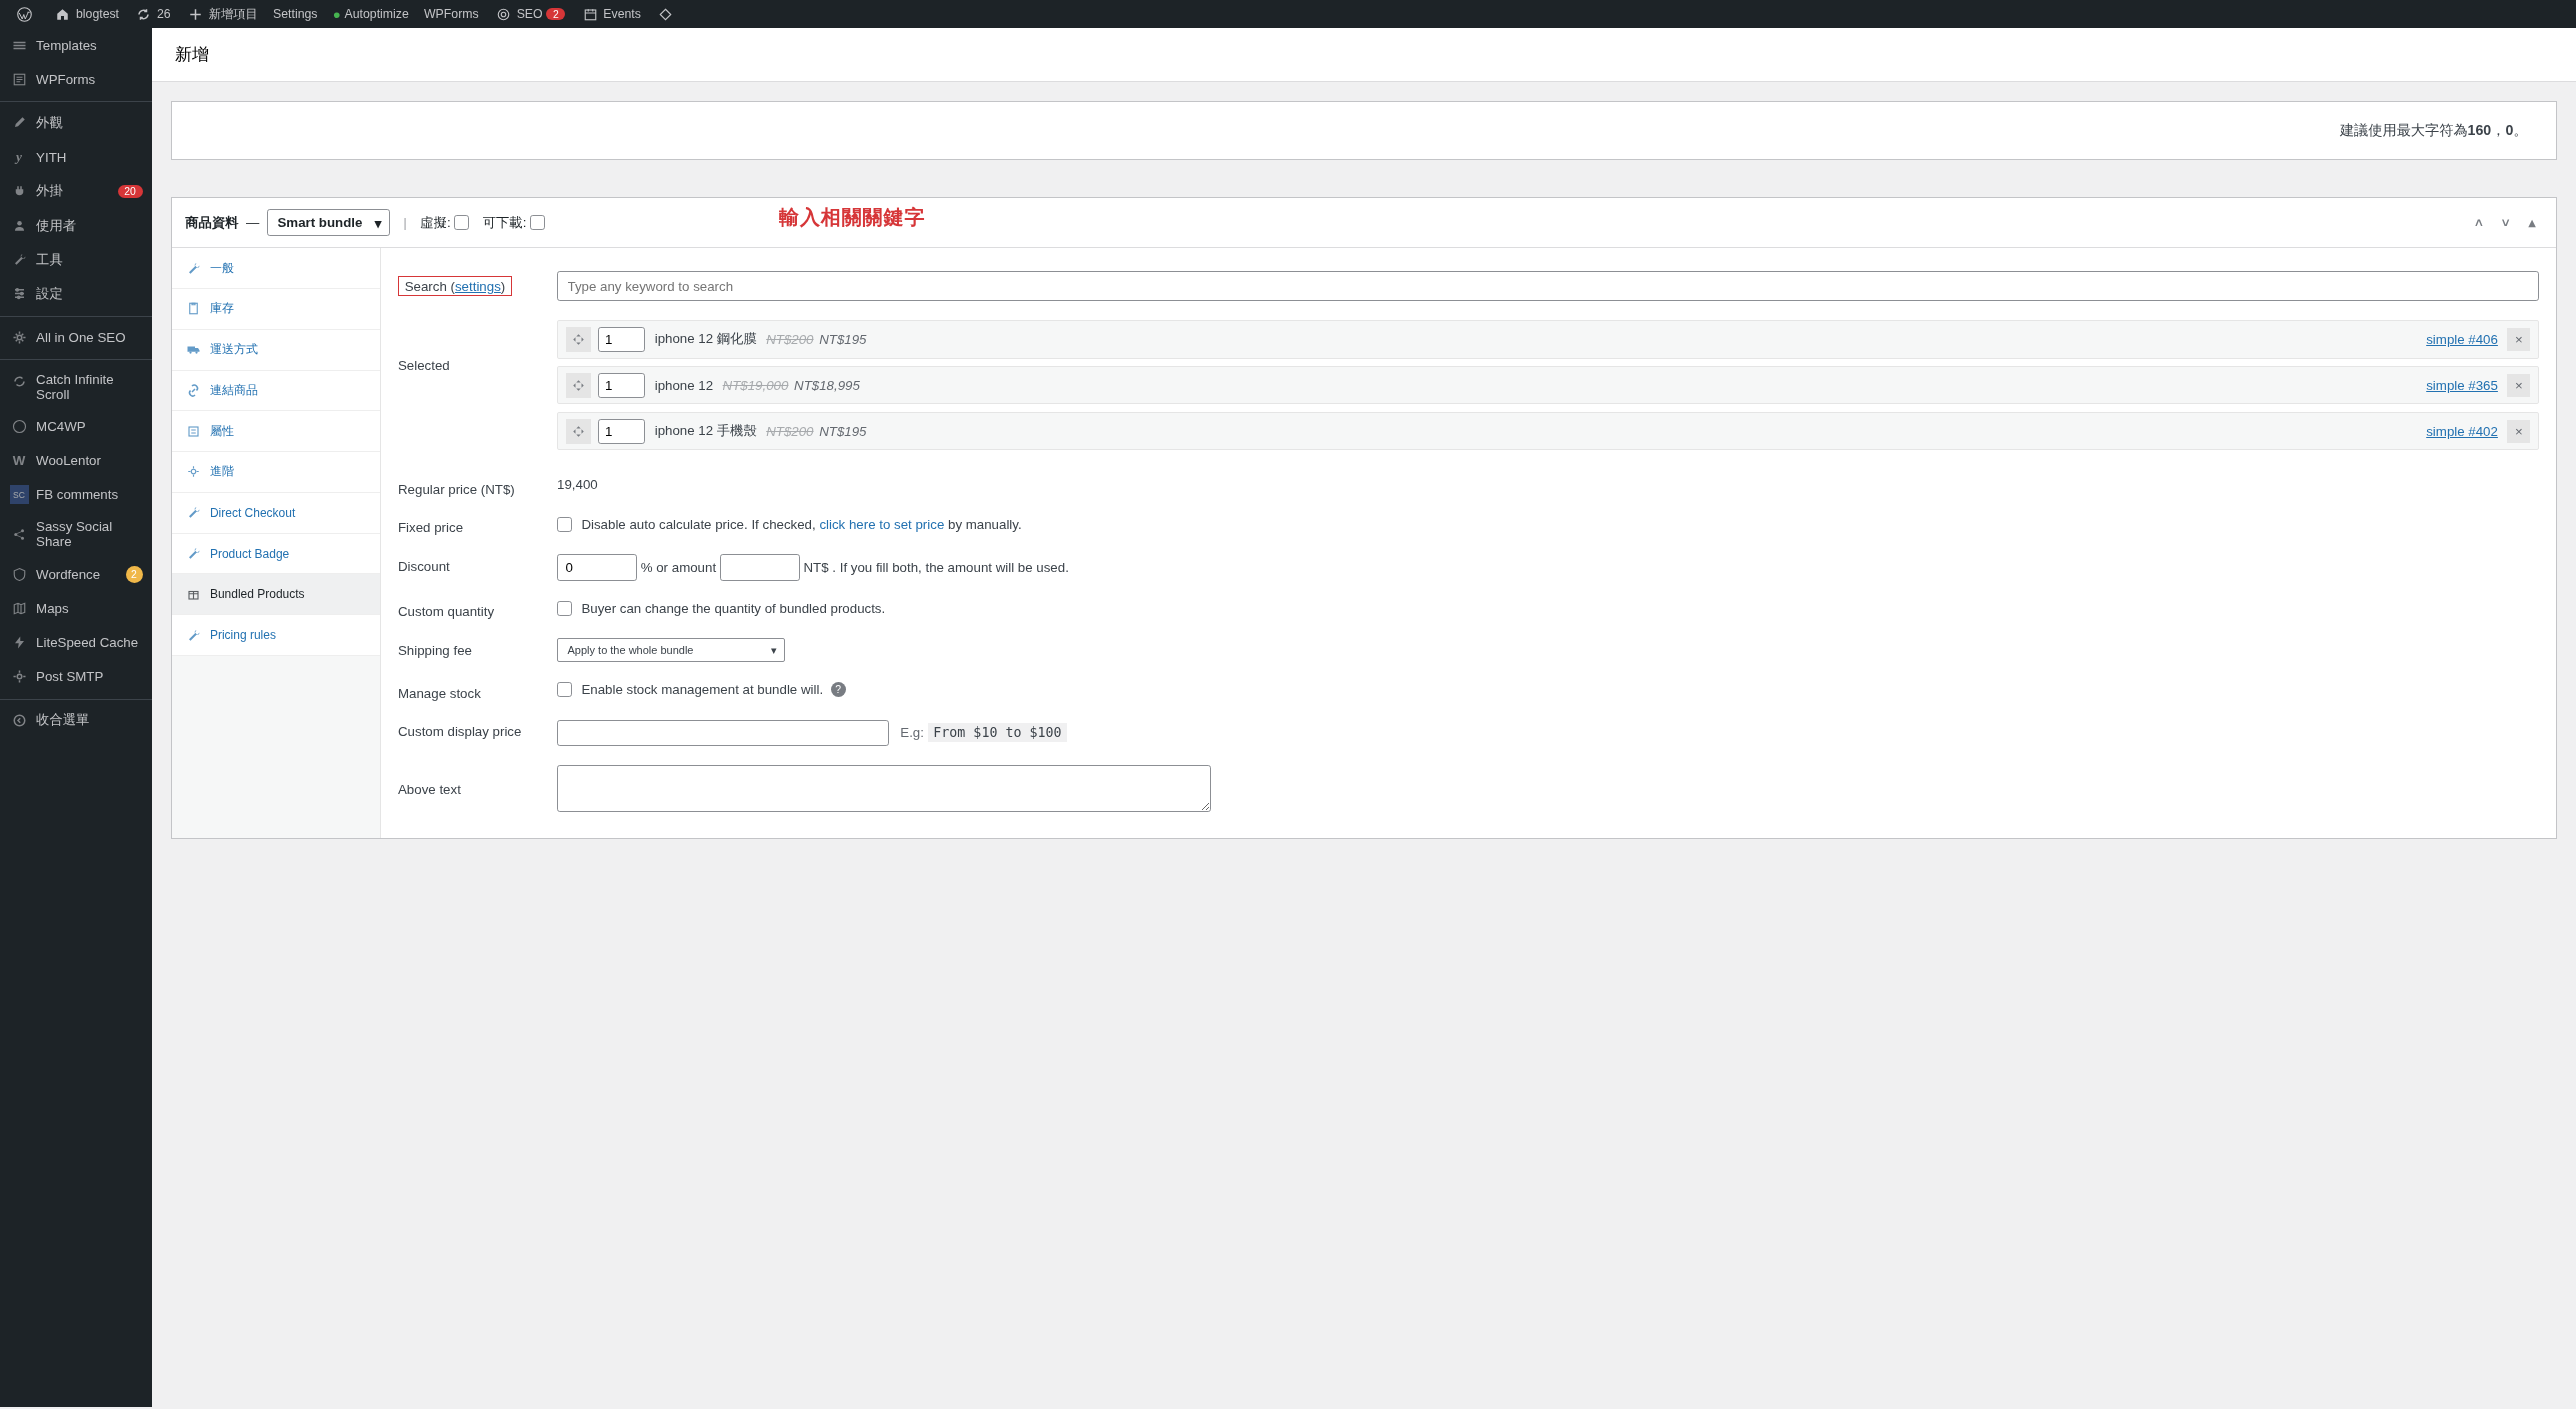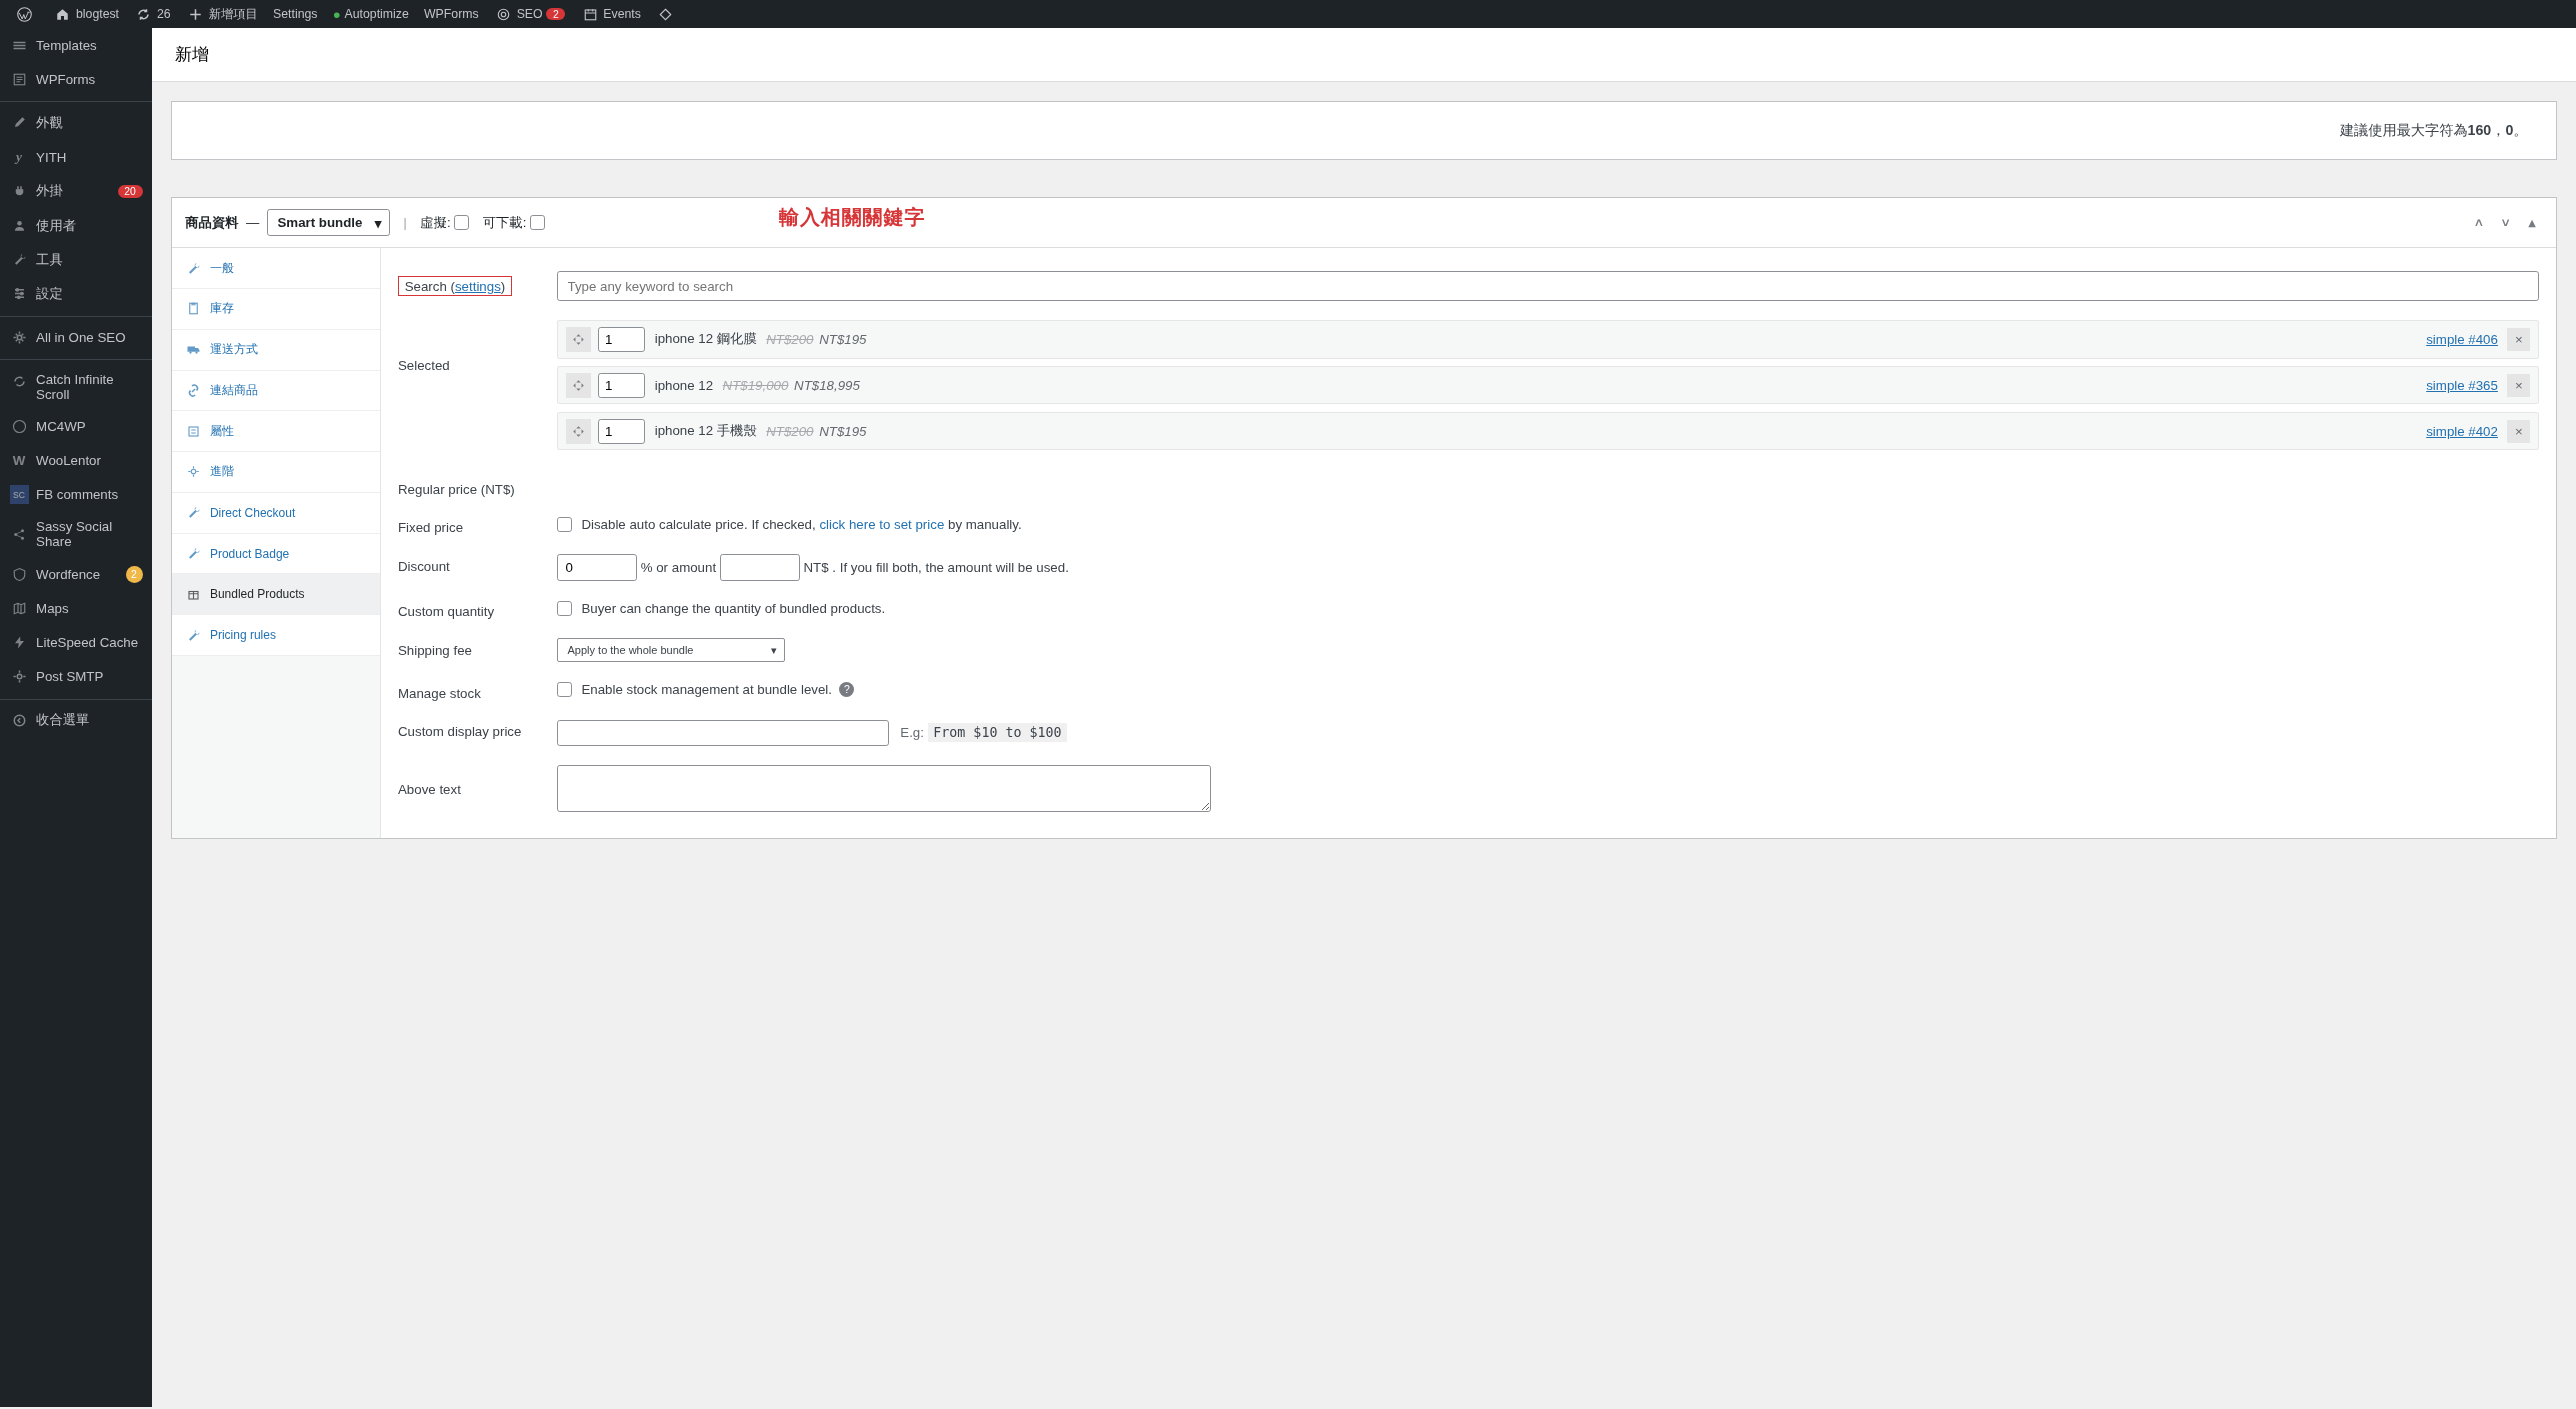--- a/index.html
+++ b/index.html
@@ -489,20 +489,21 @@
                   <span class="price-old">NT$200</span>
                   <span class="price-new">NT$195</span>
                   <a class="simple-link">simple #402</a>
                   <span class="del">×</span>
                 </div>
               </div>
             </div>
 
             <div class="frow">
               <div class="flabel">Regular price (NT$)</div>
+              <div class="fval">19,400</div>
             </div>
 
             <div class="frow">
               <div class="flabel">Fixed price</div>
               <div class="fval">
                 <span class="chk"></span>
                 <span class="inline-txt">Disable auto calculate price.</span>
                 <span class="inline-txt">If checked, </span>
                 <a class="inline-txt blue-link">click here to set price</a>
                 <span class="inline-txt"> by manually.</span>
@@ -534,21 +535,21 @@
                   <span>Apply to the whole bundle</span>
                   <span class="chev">▾</span>
                 </div>
               </div>
             </div>
 
             <div class="frow">
               <div class="flabel">Manage stock</div>
               <div class="fval">
                 <span class="chk"></span>
-                <span class="inline-txt">Enable stock management at bundle level.</span>
+                <span class="inline-txt">Enable stock management at bundle will.</span>
                 <span class="help-icon">?</span>
               </div>
             </div>
 
             <div class="frow">
               <div class="flabel">Custom display price</div>
               <div class="fval">
                 <input class="wide-input" style="">
                 <span class="eg">E.g:</span>
                 <span class="code">From $10 to $100</span>

